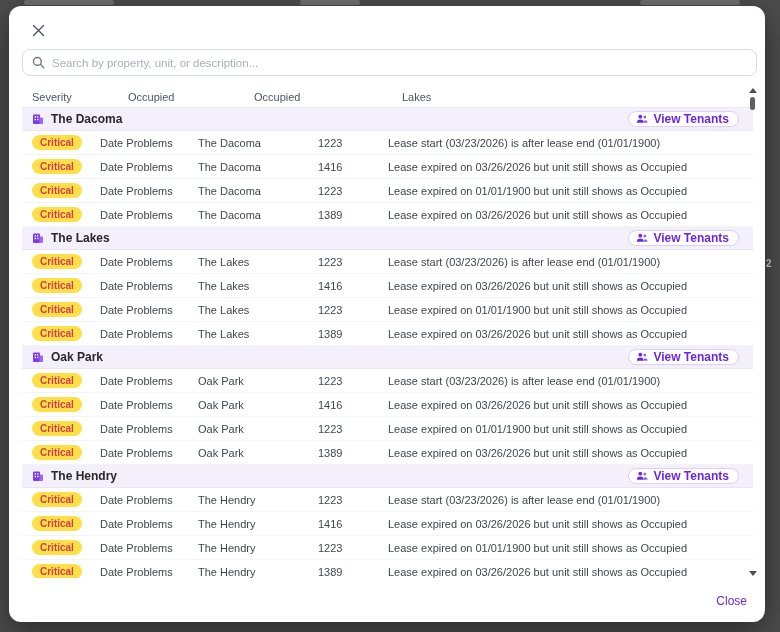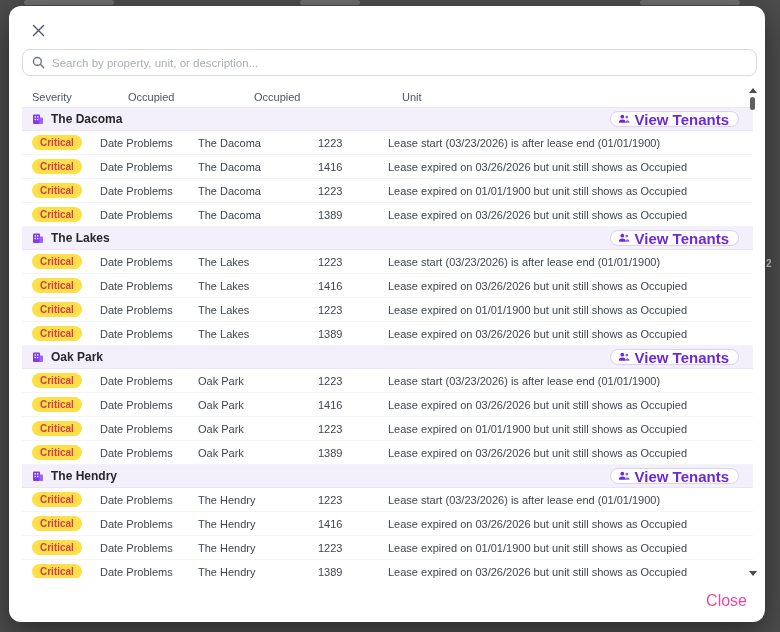--- a/index.html
+++ b/index.html
@@ -59,21 +59,21 @@
     padding: 0 6px 0 10px;
     border-bottom: 1px solid #eae4f6;
   }
   .group-name { font-size: 12px; font-weight: 700; color: #26262b; }
   .view-tenants {
     margin-left: auto; margin-right: 8px;
     display: inline-flex; align-items: center; gap: 5px;
     background: #ffffff; border: 1px solid #ddd0f2; border-radius: 999px;
     padding: 2px 9px 2px 7px; height: 16px;
     font-family: "Liberation Sans", sans-serif;
-    font-size: 15px; font-weight: 600; color: #6d28d9; cursor: pointer; justify-content: center;
+    font-size: 12px; font-weight: 600; color: #6d28d9; cursor: pointer; justify-content: center;
   }
   .issue-row { height: 24px; border-bottom: 1px solid #f3f4f6; }
   .cell { font-size: 11px; color: #3f4650; white-space: nowrap; overflow: hidden; }
   .badge {
     display: inline-block; background: #fde047; color: #d13d52;
     font-size: 10px; font-weight: 700; padding: 2px 8px; border-radius: 999px;
   }
 
   
   .vscroll {
@@ -82,21 +82,21 @@
   }
   .vs-arrow { width: 0; height: 0; border-left: 4px solid transparent; border-right: 4px solid transparent; }
   .vs-up { border-bottom: 5px solid #4e4e4e; margin-top: 2px; }
   .vs-down { border-top: 5px solid #4e4e4e; margin-top: auto; }
   .vs-thumb { width: 5px; height: 13px; border-radius: 3px; background: #5f5f5f; margin-top: 4px; }
 
   .modal-footer {
     height: 42px; display: flex; align-items: center; justify-content: flex-end;
     padding-right: 18px;
   }
-  .close-link { font-size: 16px; color: #ec4899; text-decoration: none; cursor: pointer; }
+  .close-link { font-size: 12px; color: #6d28d9; text-decoration: none; cursor: pointer; }
 </style>
 </head>
 <body>
 
 <div class="bg-frag" style="left:24px; top:0; width:90px; height:5px;"></div>
 <div class="bg-frag" style="left:300px; top:0; width:60px; height:5px;"></div>
 <div class="bg-frag" style="left:640px; top:0; width:100px; height:5px;"></div>
 <div class="bg-num" style="left:766px; top:258px;">2</div>
 
 <div class="modal">
@@ -115,21 +115,21 @@
       <line x1="9" y1="9" x2="12.6" y2="12.6" stroke="#707684" stroke-width="1.5" stroke-linecap="round"></line>
     </svg>
     <input type="text" placeholder="Search by property, unit, or description..." style="">
   </div>
 
   <div class="table-wrap">
     <div class="grid-row table-head">
       <div class="hcell">Severity</div>
       <div class="hcell">Occupied</div>
       <div class="hcell">Occupied</div>
-      <div class="hcell">Unit</div>
+      <div class="hcell">Lakes</div>
     </div>
 
     <div class="table-scroll">
   <div class="group">
     <div class="group-header">
       <svg width="12" height="12" viewBox="0 0 12 12">
         <rect x="1" y="1.5" width="7" height="9.5" rx="1" fill="#7c3aed"></rect>
         <rect x="7.5" y="4.5" width="3.5" height="6.5" rx="0.8" fill="#9a68ef"></rect>
         <rect x="2.6" y="3.2" width="1.4" height="1.4" fill="#ffffff"></rect>
         <rect x="5" y="3.2" width="1.4" height="1.4" fill="#ffffff"></rect>

